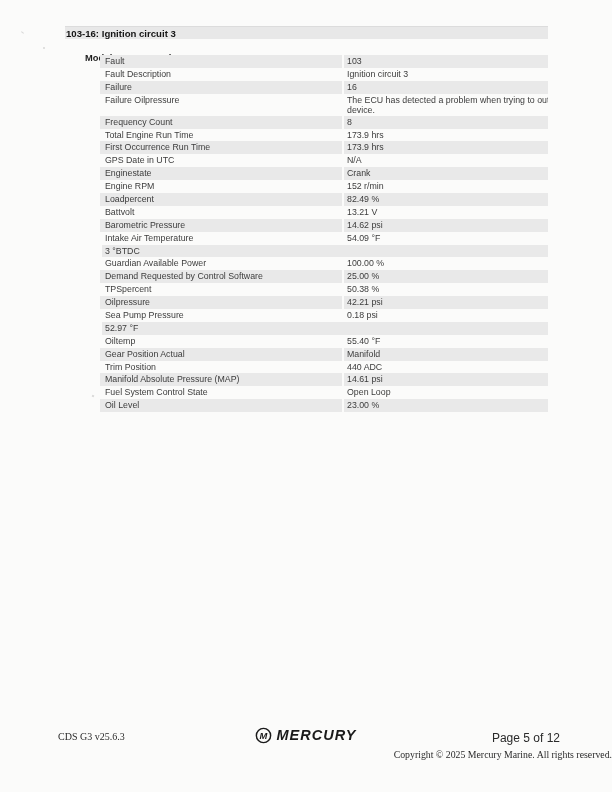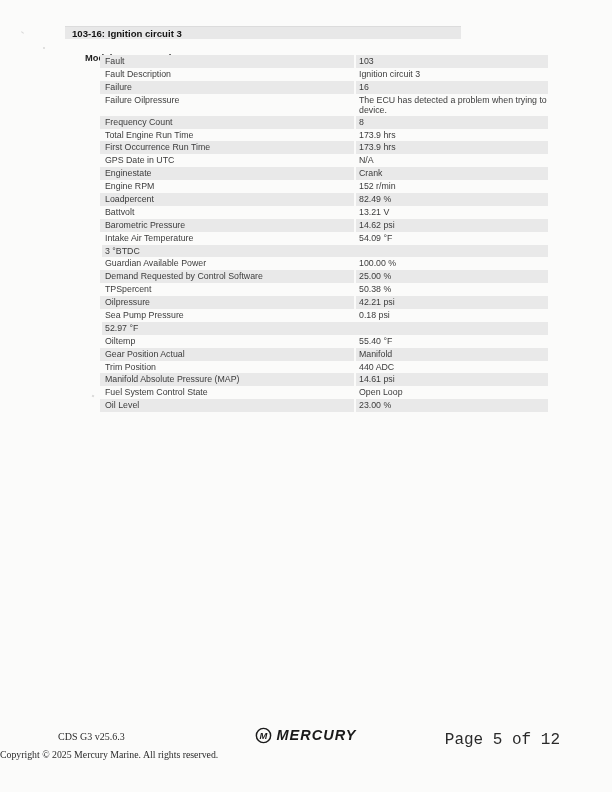--- a/index.html
+++ b/index.html
@@ -7,35 +7,35 @@
     position:relative;
     width:612px;height:792px;
     margin:0 auto;
     background:#fbfbfa;
     font-family:"Liberation Sans",sans-serif;
     color:#3c3c3c;
     overflow:hidden;
   }
   
   .fault-band{
-    position:absolute;left:65px;top:26px;width:396px;height:13px;
+    position:absolute;left:65px;top:26px;width:483px;height:13px;
     background:#e8e8e8;border-top:1px solid #dcdcdc;
-    line-height:13px;padding-left:7px;box-sizing:border-box;
+    line-height:13px;padding-left:1px;box-sizing:border-box;
     font-size:9.6px;font-weight:bold;color:#151515;
   }
   .module-line{
     position:absolute;left:85px;top:52px;height:12px;line-height:12px;
     font-size:9.3px;font-weight:bold;color:#1e1e1e;
   }
   
   .fault-table{
     position:absolute;left:100px;top:55px;width:448px;
   }
   .row{
-    display:flex;height:12.9px;overflow:hidden;gap:12px;
+    display:flex;height:12.9px;overflow:hidden;
   }
   .row:nth-child(odd){background:#e9e9e9;}
   .row.tall{height:22px;}
   .cell{
     font-size:8.8px;line-height:12.9px;
     overflow:hidden;white-space:pre;
   }
   .cell.label{
     width:242px;flex:none;padding-left:5px;box-sizing:border-box;
   }
@@ -43,32 +43,32 @@
     flex:1;border-left:2px solid #fbfbfa;padding-left:3px;box-sizing:border-box;
   }
   .row.tall .cell{line-height:10.6px;padding-top:1px;}
   
   .footer-version{
     position:absolute;left:58px;top:731px;
     font-family:"Liberation Serif",serif;font-size:10px;color:#2a2a2a;
   }
   .footer-page{
     position:absolute;right:52px;top:731px;
-    font-family:Liberation Mono, monospace;font-size:16px;color:#2a2a2a;
+    font-family:Liberation Sans, sans-serif;font-size:12px;color:#2a2a2a;
   }
   .brand-wrap{
     position:absolute;left:0;top:725px;width:612px;height:20px;
     display:flex;align-items:center;justify-content:center;gap:4px;
   }
   .brand-text{
     font-size:14.5px;font-weight:800;font-style:italic;
     letter-spacing:1px;color:#1a1a1a;
   }
   .footer-copyright{
-    position:absolute;left:0;top:749px;width:612px;text-align:left;
+    position:absolute;left:0;top:749px;width:612px;text-align:right;
     font-family:"Liberation Serif",serif;font-size:9.8px;color:#2a2a2a;
   }
   
   .speck{position:absolute;background:#b9b9b9;opacity:.55;}
   .speck.s1{left:21px;top:32px;width:3px;height:1px;transform:rotate(35deg);}
   .speck.s2{left:43px;top:47px;width:2px;height:2px;border-radius:50%;}
   .speck.s3{left:92px;top:395px;width:2px;height:2px;transform:rotate(20deg);}
 </style>
 </head>
 <body>

